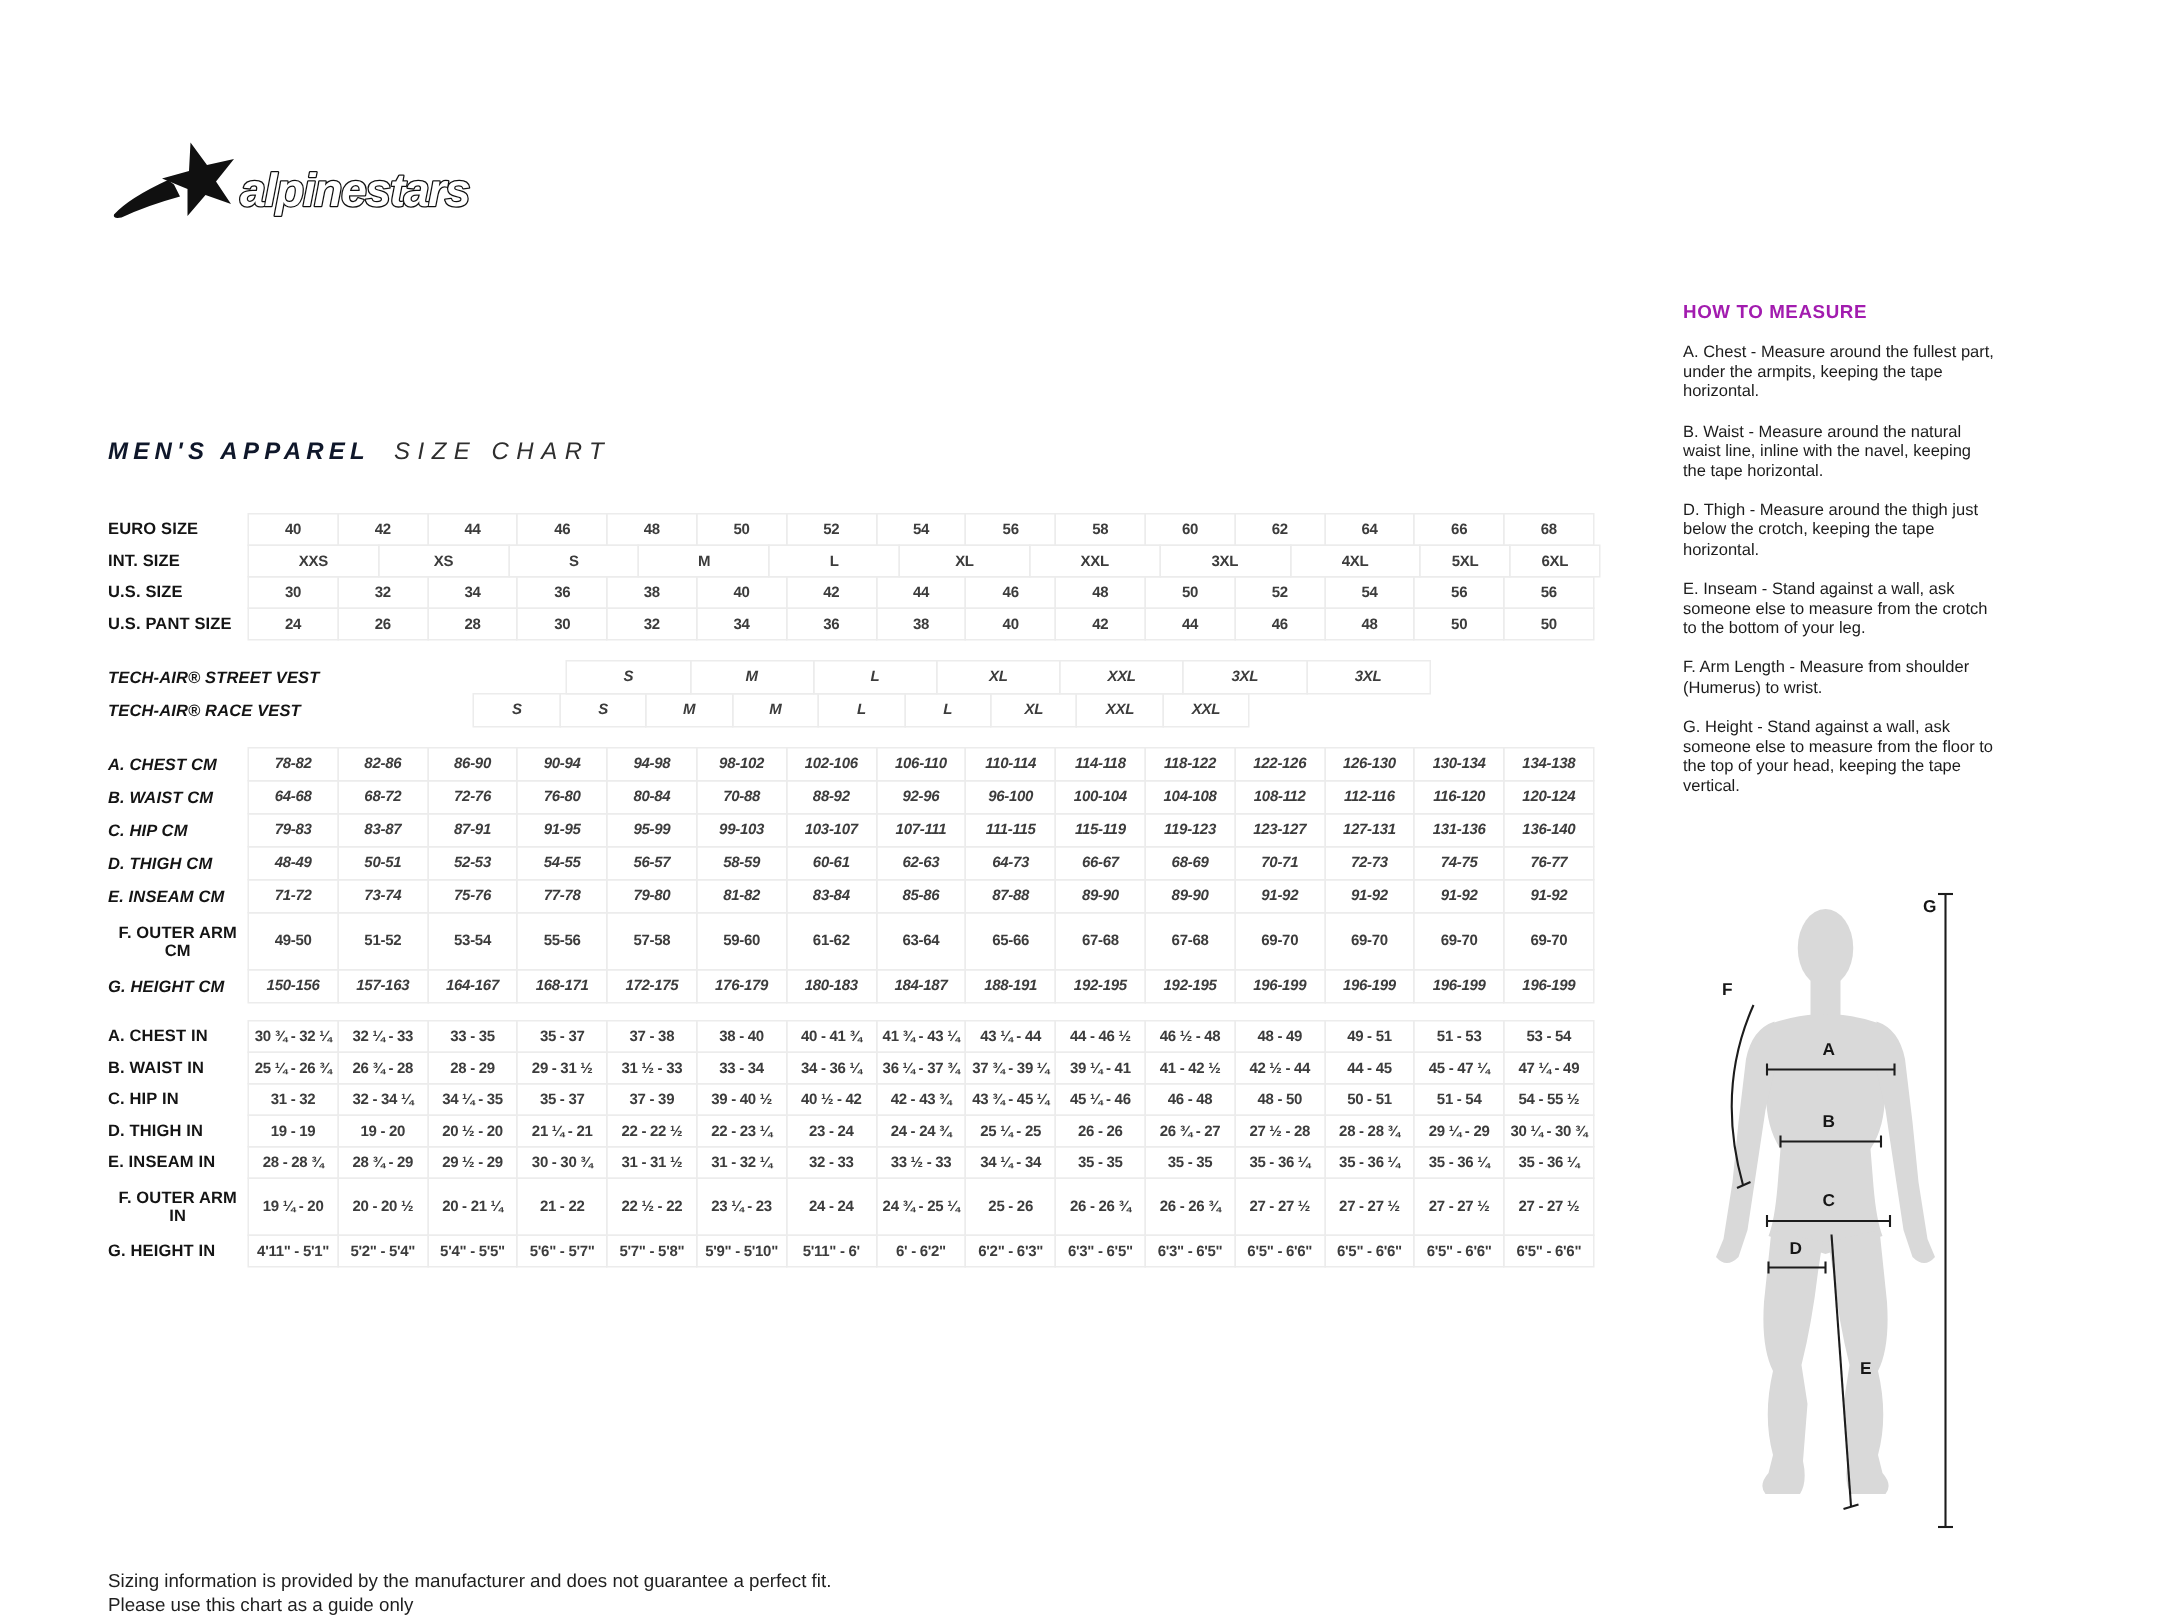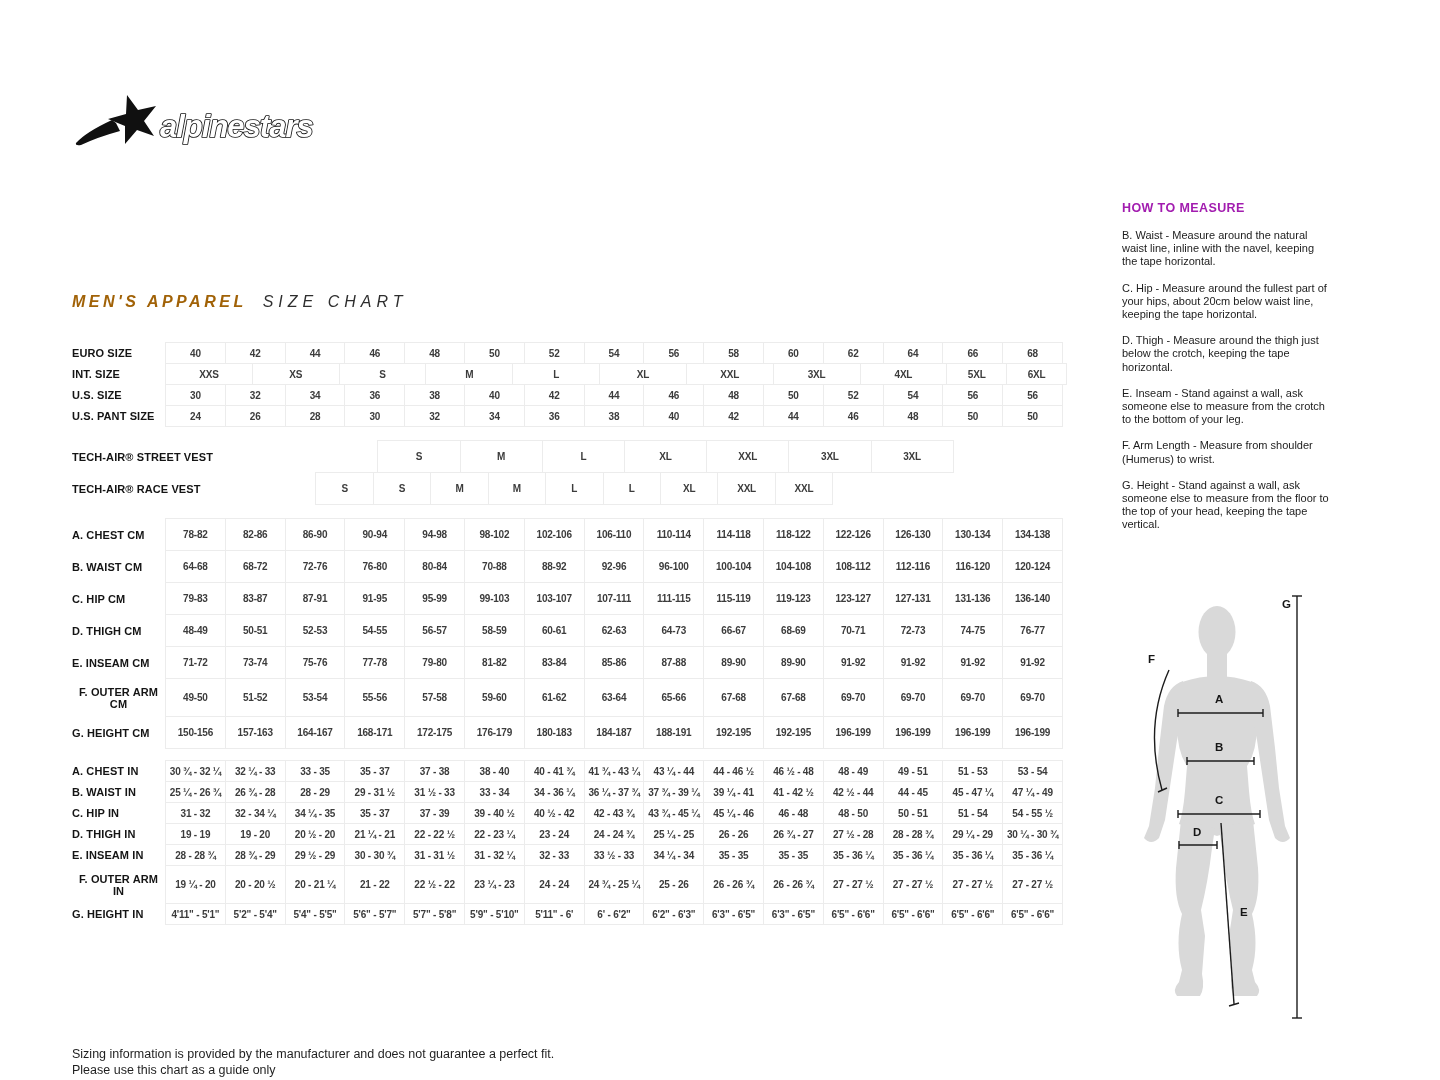--- a/index.html
+++ b/index.html
@@ -4,31 +4,31 @@
 <style>
   html,body{margin:0;padding:0;background:#ffffff;}
   #page{position:relative;width:1440px;height:1080px;background:#ffffff;overflow:hidden;
         font-family:"Liberation Sans",sans-serif;color:#1a1a1a;margin-top:16px;}
 
   
   #logo{position:absolute;left:74px;top:78px;}
 
   
   #title{position:absolute;left:72px;top:277px;font-size:16px;font-style:italic;white-space:nowrap;}
-  .title-primary{font-weight:bold;letter-spacing:3.5px;color:#a16207;margin-right:16px;}
+  .title-primary{font-weight:bold;letter-spacing:3.5px;color:#0f172a;margin-right:16px;}
   .title-secondary{font-weight:normal;letter-spacing:5px;color:#2e2e2e;}
 
   
   #size-table{position:absolute;left:72px;top:326px;width:1005px;}
   .tblock{width:100%;text-align:center;}
   #block-vests{margin-top:13px;}
   #block-cm{margin-top:13px;}
   #block-in{margin-top:11px;}
   .trow{display:flex;align-items:stretch;height:22px;}
-  .trow.h23{height:33px;}
+  .trow.h23{height:23px;font-style:italic;}
   .trow.tall{height:39px;}
   .trow + .trow{margin-top:-1px;}
   .tlabel{flex:0 0 93px;max-width:93px;display:flex;align-items:center;
           font-size:11px;font-weight:bold;line-height:12px;color:#141414;letter-spacing:0.1px;}
   .trow--vest .tlabel{white-space:nowrap;max-width:none;overflow:visible;z-index:1;}
   .tcells{flex:1;display:flex;min-width:0;}
   .tcell{flex:0 0 6.6667%;box-sizing:border-box;margin-left:-1px;
          border:1px solid #ececec;display:flex;align-items:center;justify-content:center;
          font-size:10px;font-weight:bold;color:#3c3c3c;letter-spacing:-0.2px;white-space:nowrap;}
   .tcell:first-child{margin-left:0;}
@@ -467,22 +467,22 @@
             <div class="tcell">6'5" - 6'6"</div>
             <div class="tcell">6'5" - 6'6"</div>
           </div>
         </div>
     </div>
   </div>
 
   <div id="measure">
     <h3>HOW TO MEASURE</h3>
     <div id="measure-items">
+        <p>A. Chest - Measure around the fullest part, under the armpits, keeping the tape horizontal.</p>
         <p>B. Waist - Measure around the natural waist line, inline with the navel, keeping the tape horizontal.</p>
-        <p>C. Hip - Measure around the fullest part of your hips, about 20cm below waist line, keeping the tape horizontal.</p>
         <p>D. Thigh - Measure around the thigh just below the crotch, keeping the tape horizontal.</p>
         <p>E. Inseam - Stand against a wall, ask someone else to measure from the crotch to the bottom of your leg.</p>
         <p>F. Arm Length - Measure from shoulder (Humerus) to wrist.</p>
         <p>G. Height - Stand against a wall, ask someone else to measure from the floor to the top of your head, keeping the tape vertical.</p>
       </div>
   </div>
 
   <div id="diagram">
     <svg width="310" height="440" viewBox="0 0 310 440">
       <g fill="#d9d9d9">

